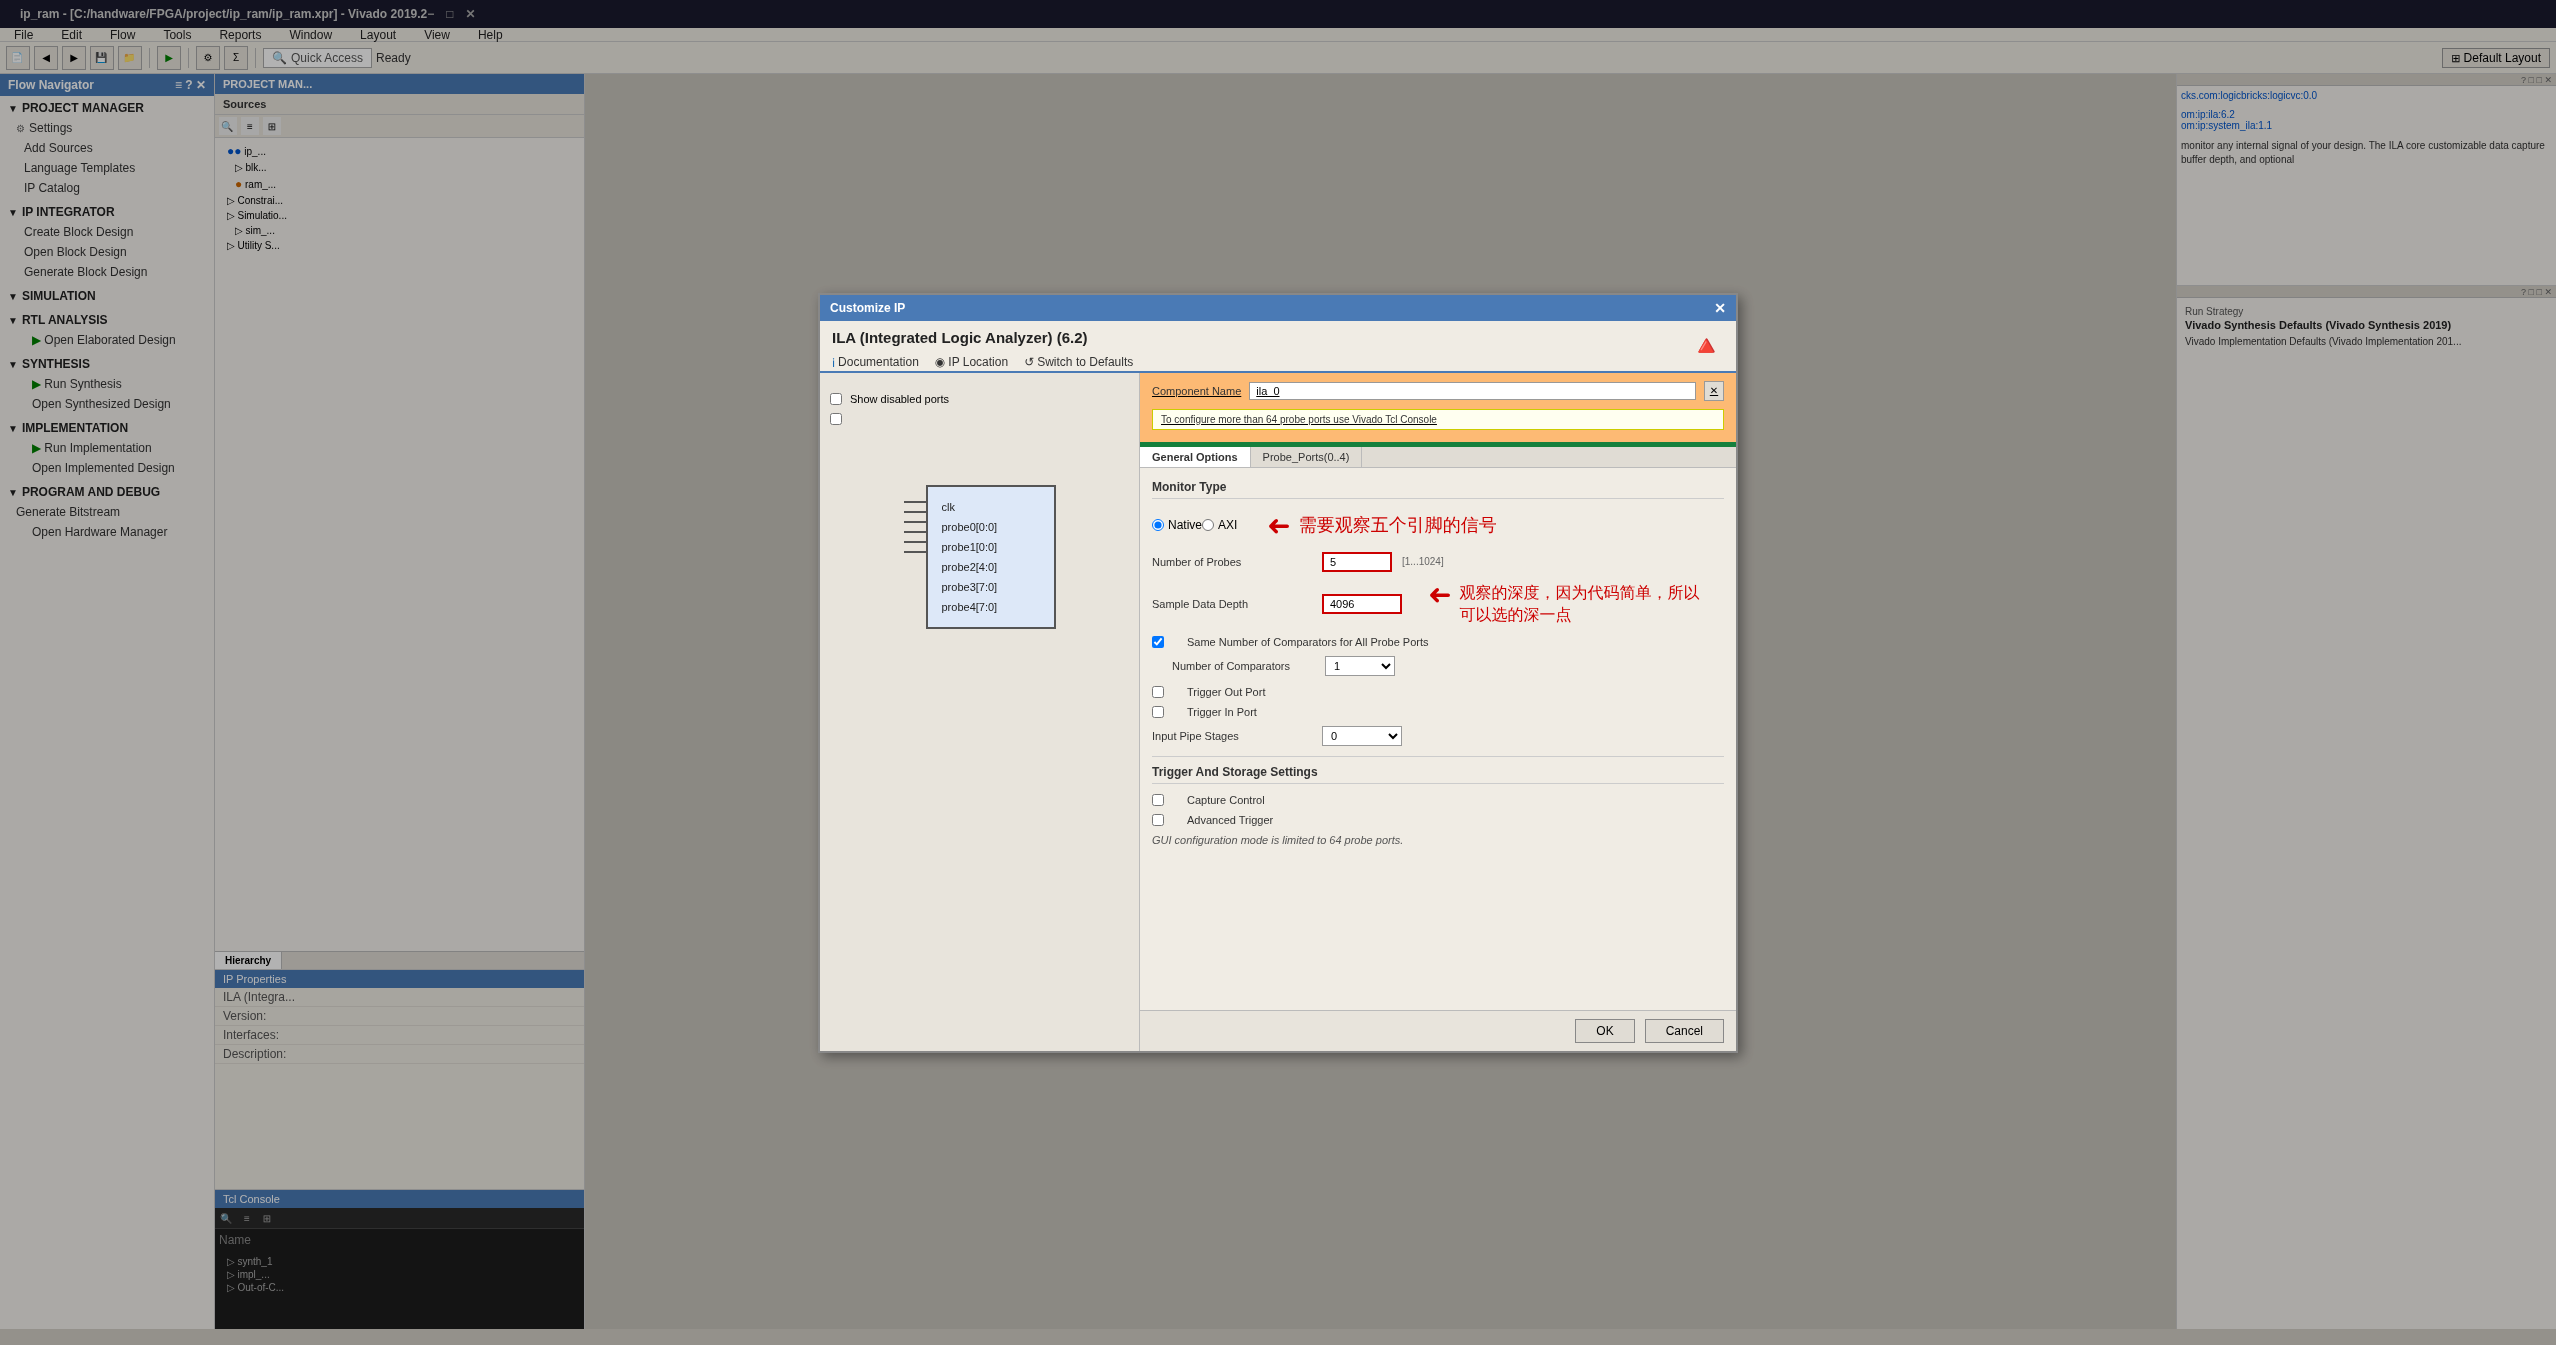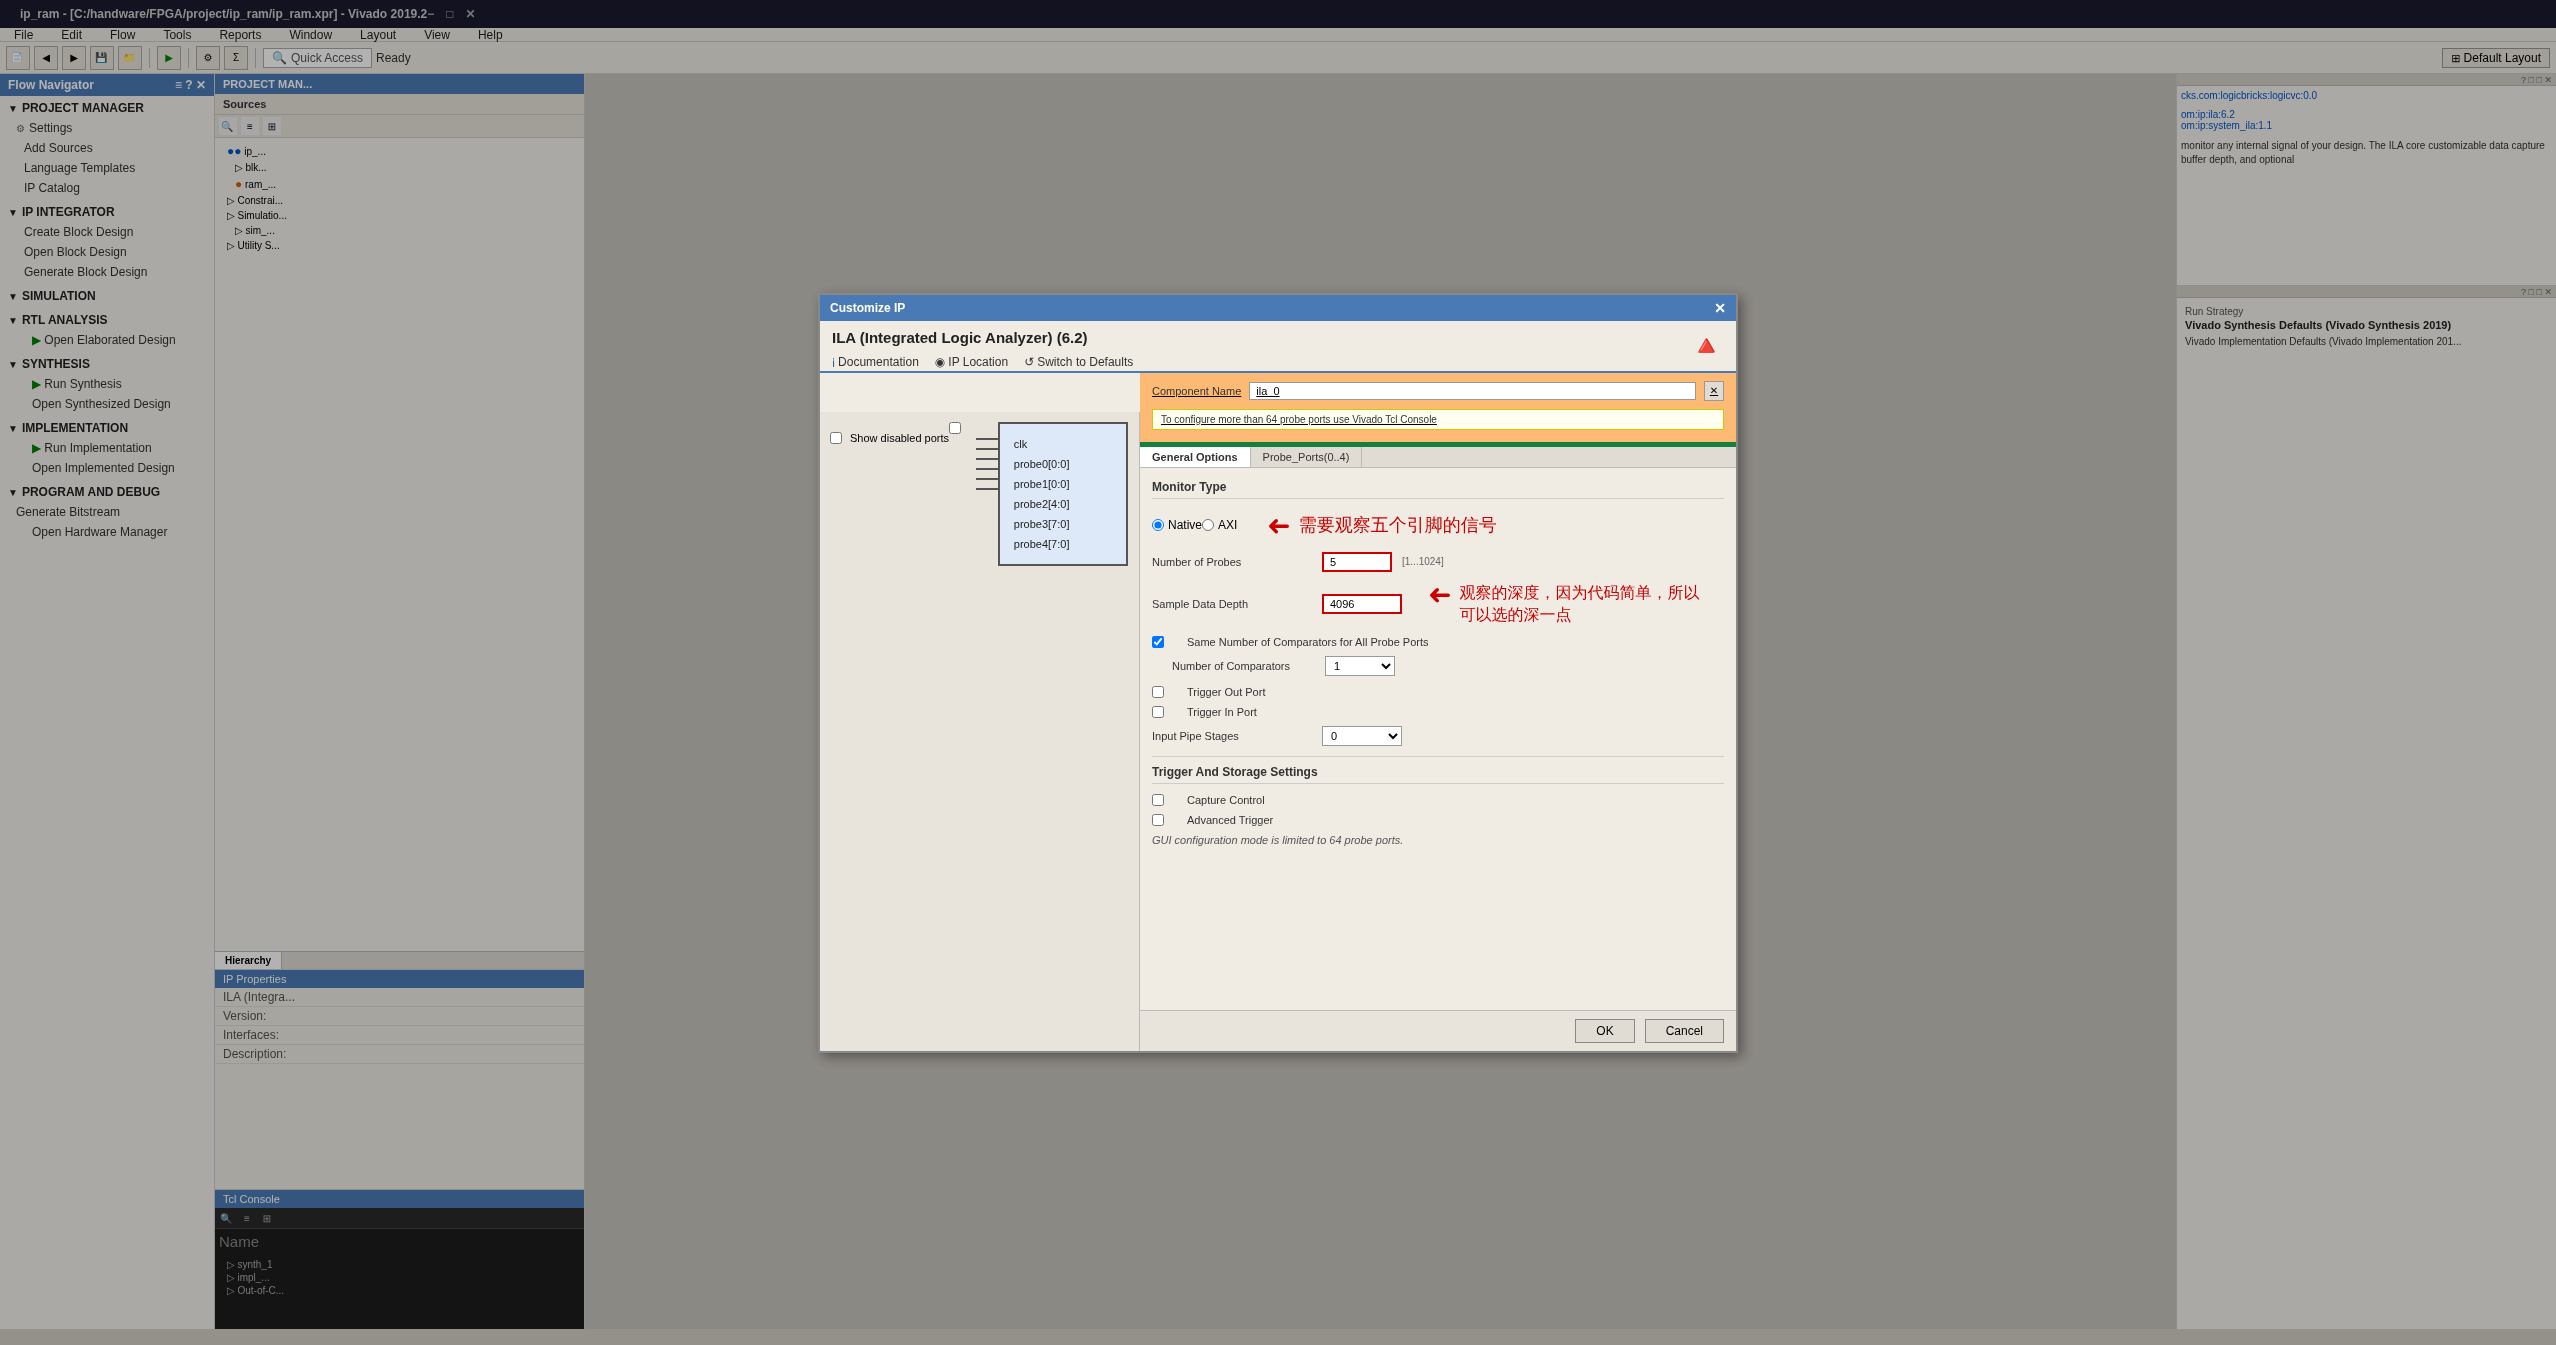--- a/index.html
+++ b/index.html
@@ -196,23 +196,22 @@
       overflow: hidden;
     }
 
     
     .dialog-left {
       width: 320px;
       background: #e8e4dc;
       border-right: 1px solid #bbb;
       padding: 10px;
       display: flex;
-      flex-direction: row;
+      flex-direction: column;
       align-items: flex-start;
-      margin-top: 39px;
     }
 
     
     .dialog-right {
       flex: 1;
       display: flex;
       flex-direction: column;
       padding: 0;
       overflow-y: auto;
     }
@@ -660,21 +659,21 @@
           </div>
         </div>
 
         <div class="tcl-console">
           <div class="tcl-header">Tcl Console</div>
           <div class="tcl-toolbar">
             <span class="tcl-toolbar-btn">🔍</span>
             <span class="tcl-toolbar-btn">≡</span>
             <span class="tcl-toolbar-btn">⊞</span>
           </div>
-          <div style="padding:4px; font-size:15px; color:#888;">Name</div>
+          <div style="padding:4px; font-size:12px; color:#888;">Name</div>
           <div class="tcl-content-area">
             <div class="tcl-tree-item">▷ synth_1</div>
             <div class="tcl-tree-item tree-indent">▷ impl_...</div>
             <div class="tcl-tree-item">▷ Out-of-C...</div>
           </div>
         </div>
       </div>
 
       <div style="flex:1; background:#c8c4bc; display:flex; align-items:center; justify-content:center; position:relative;">
         

